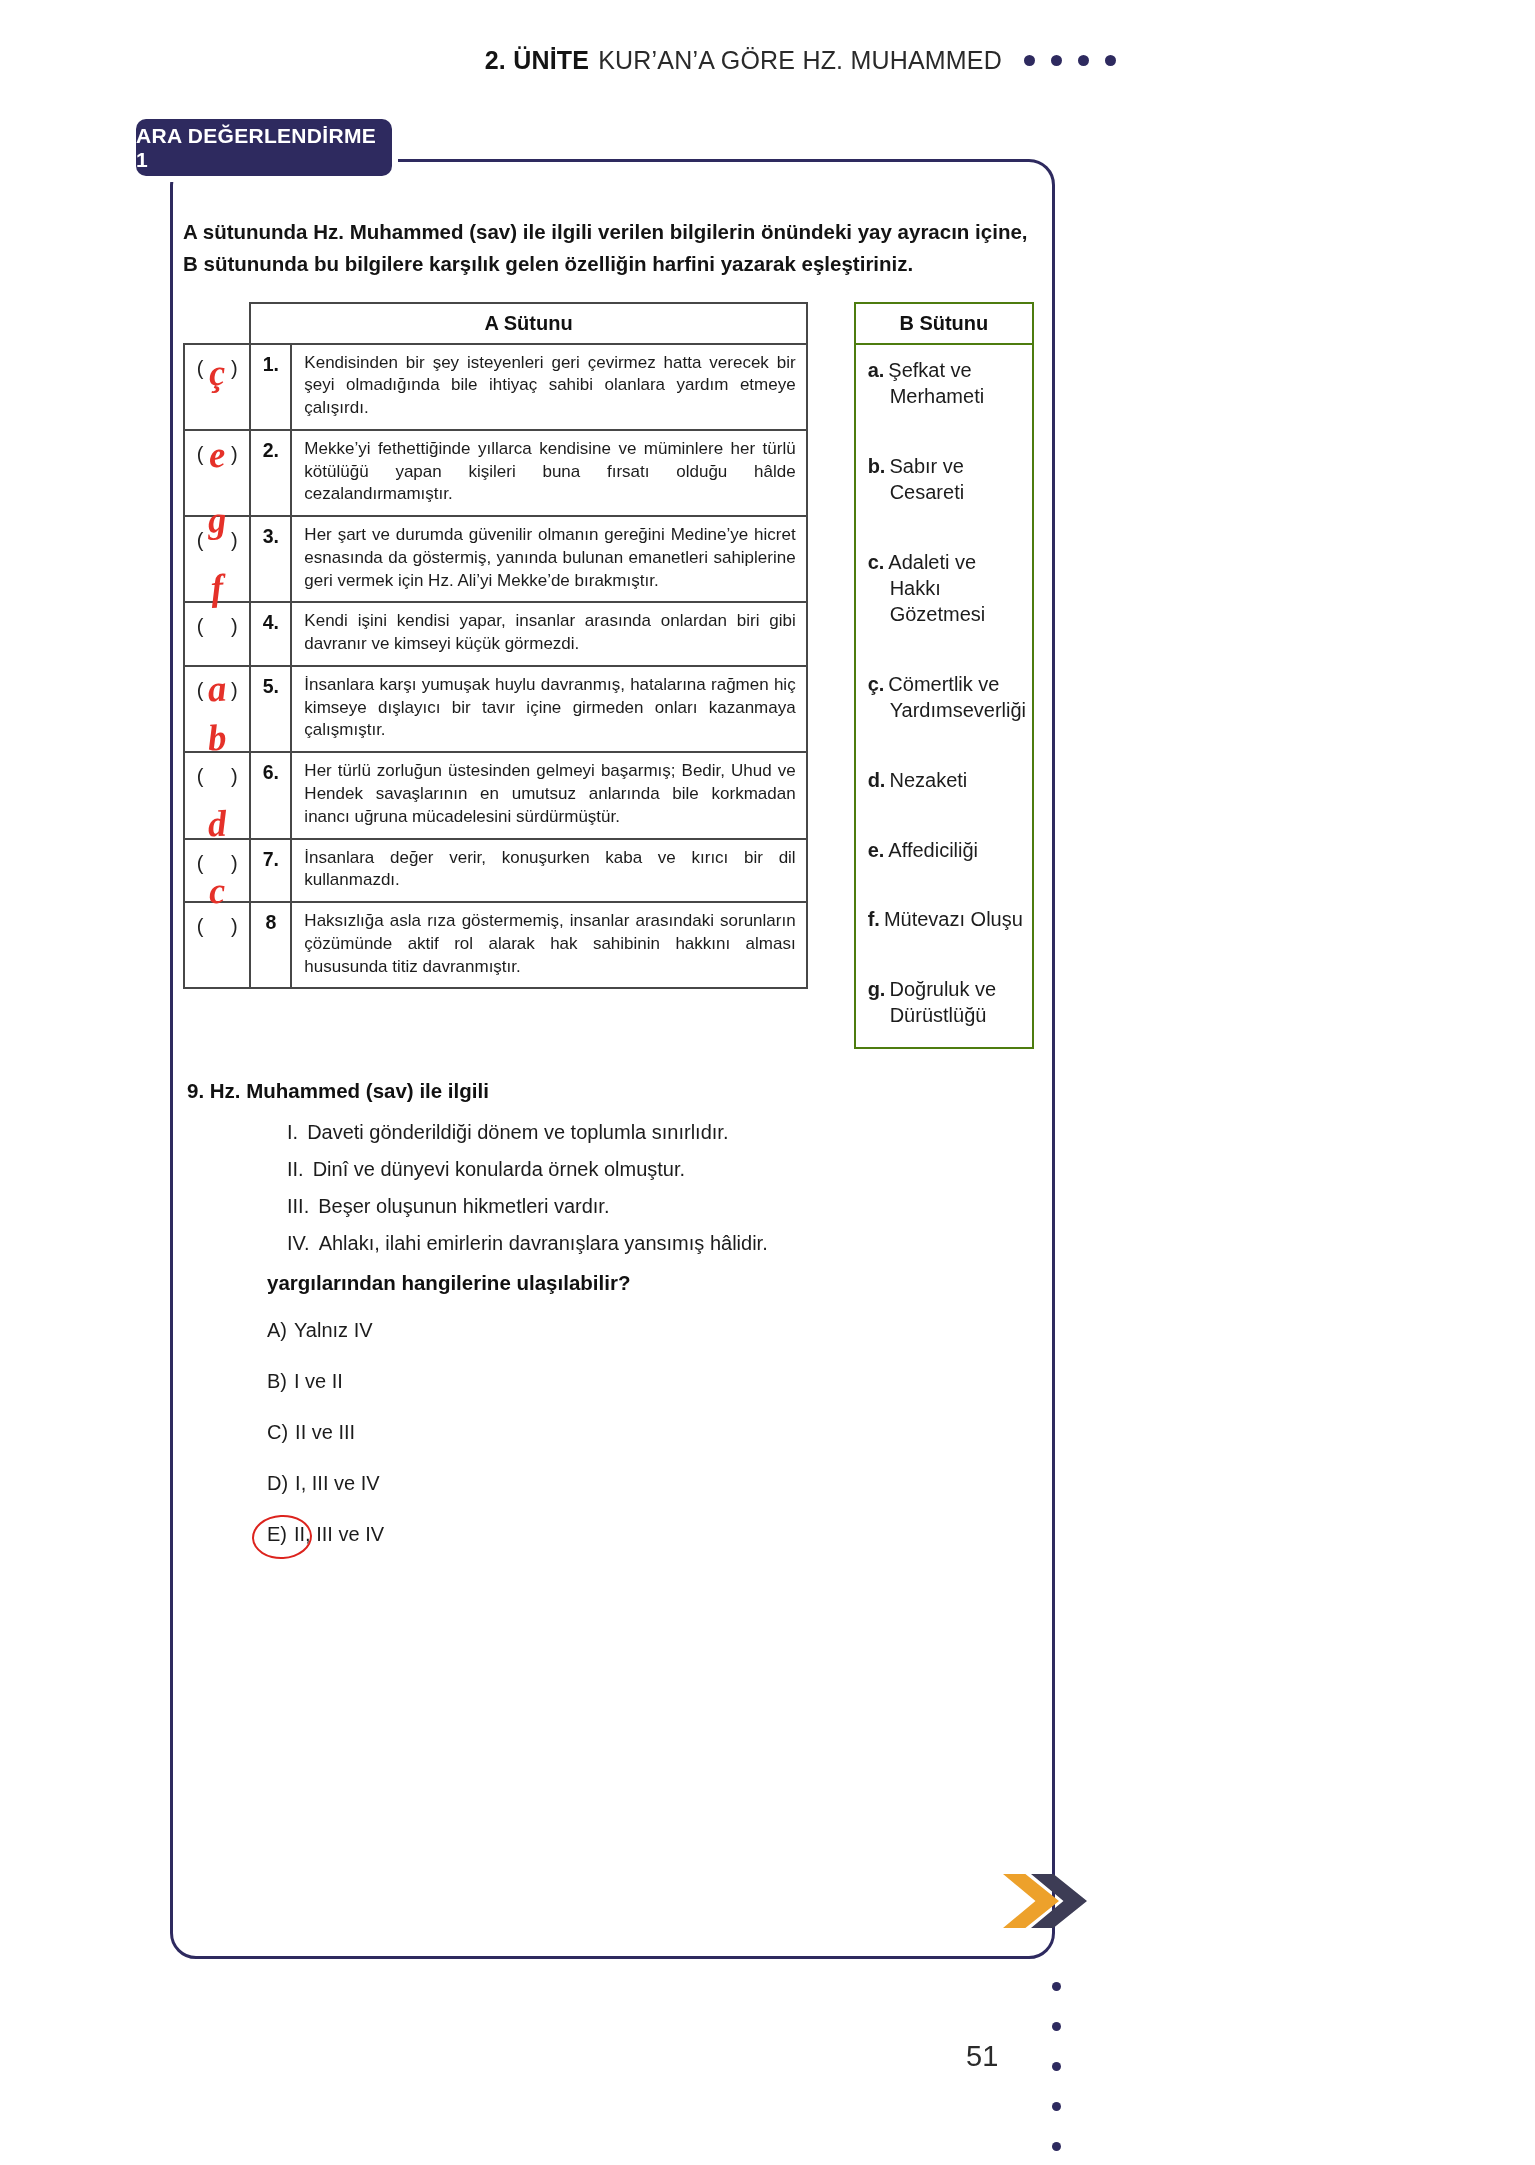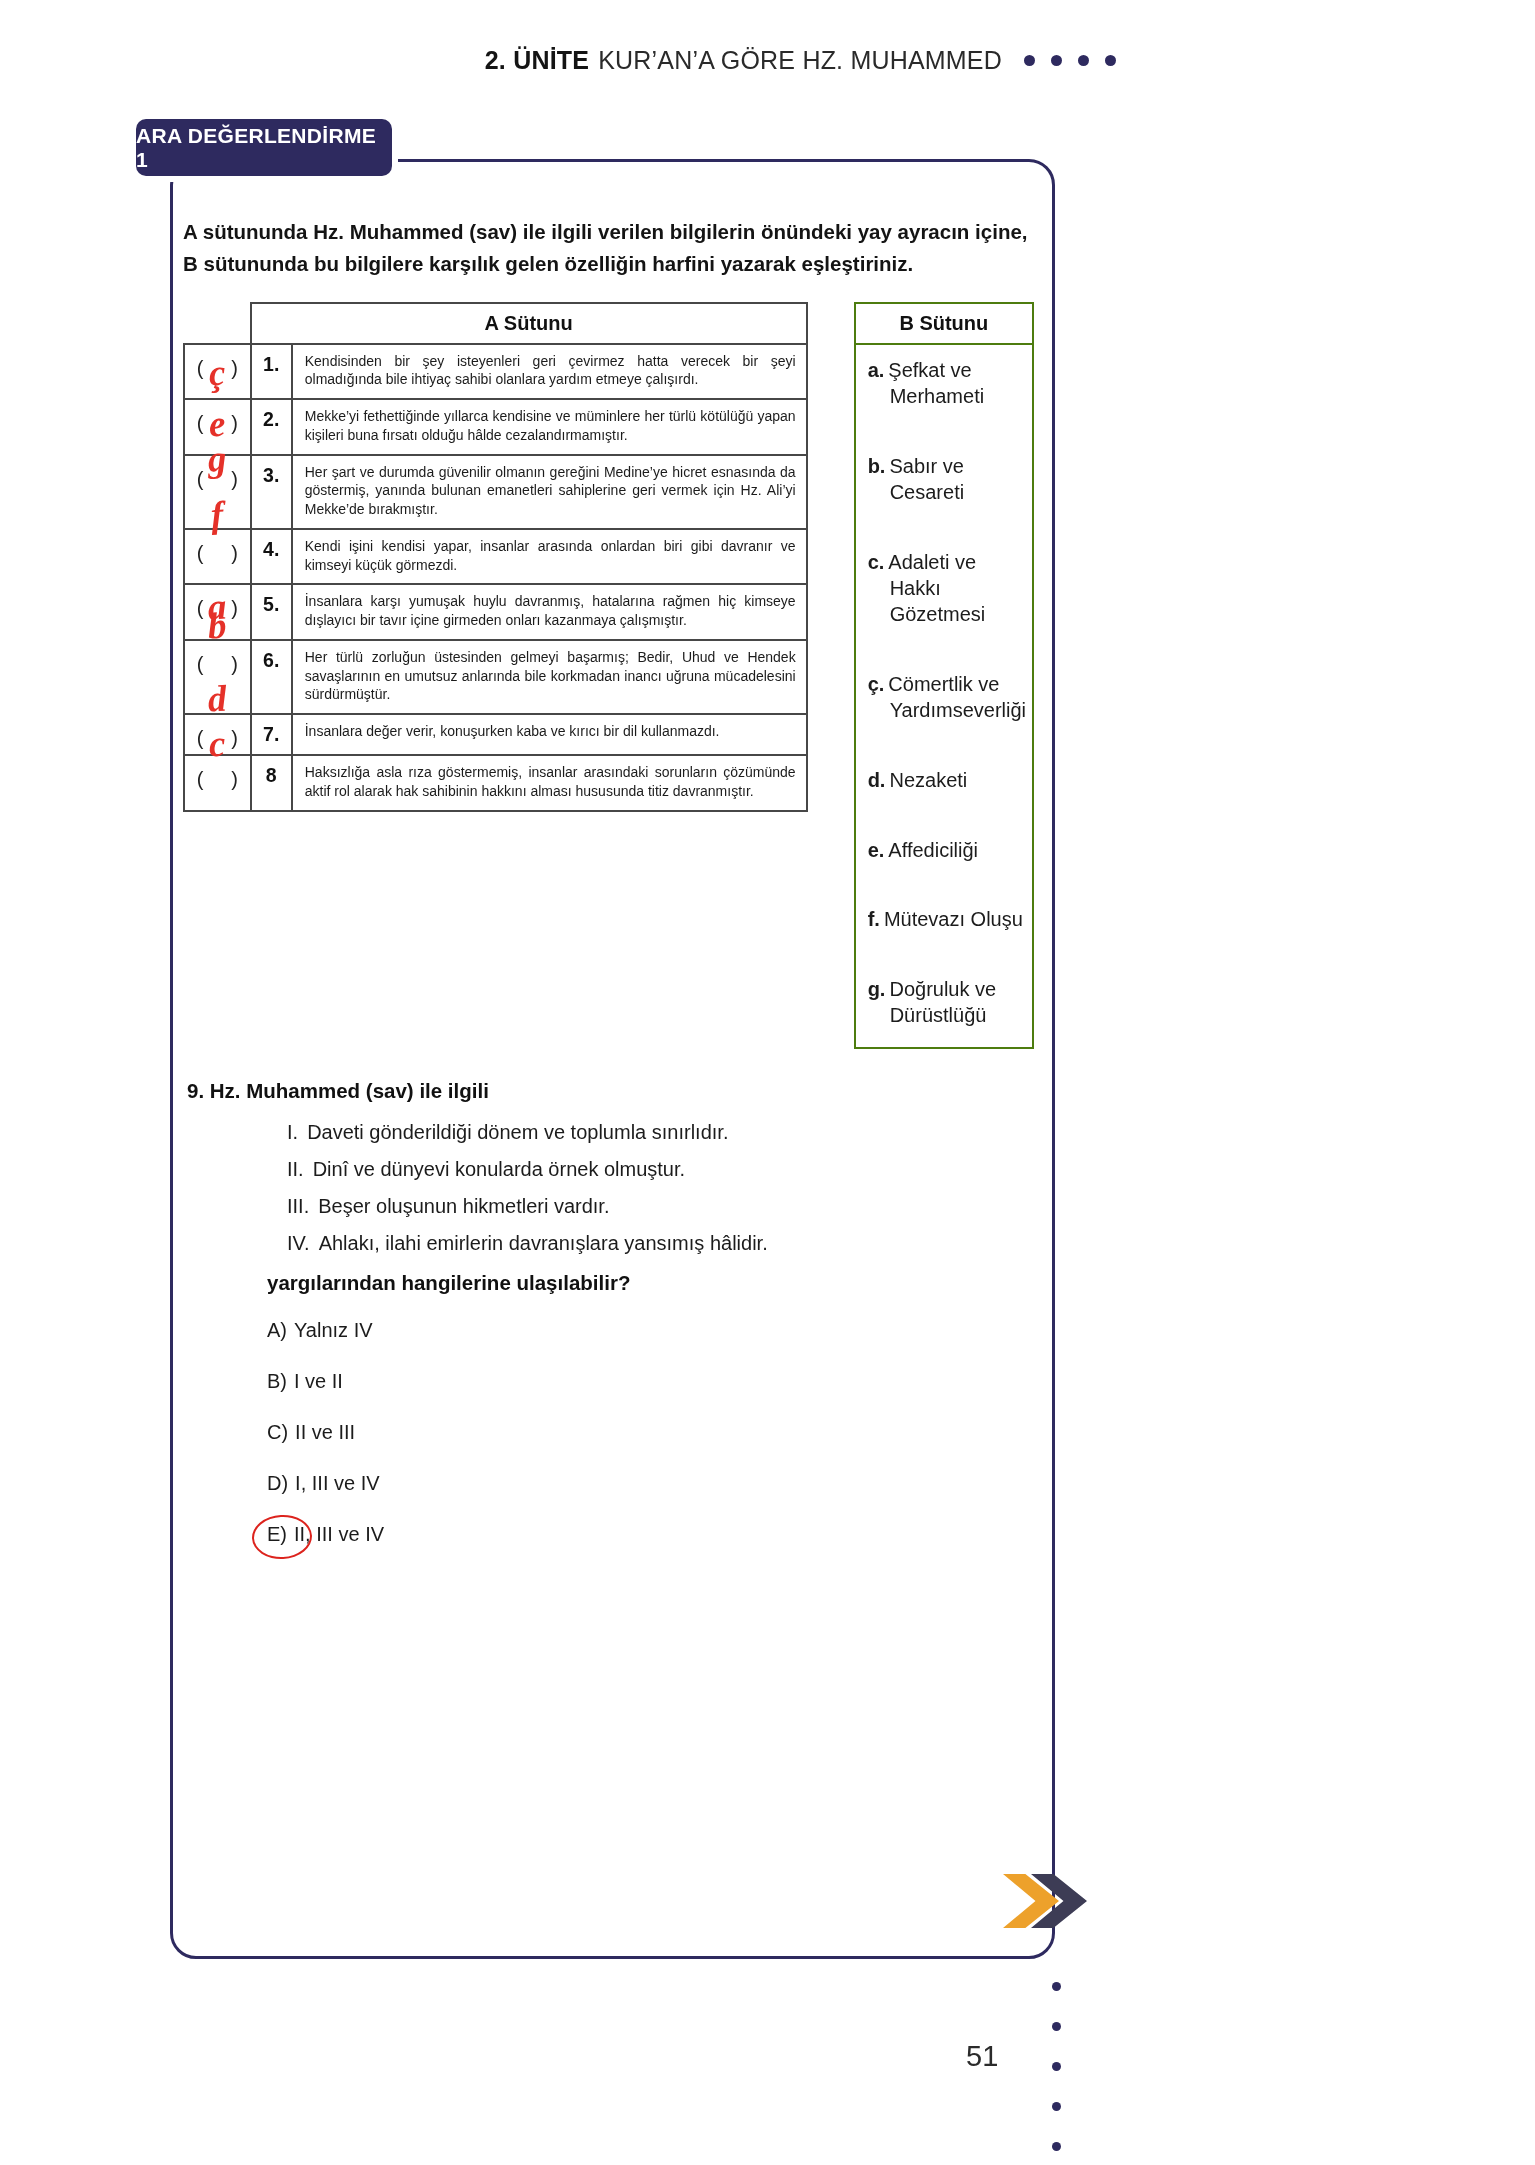--- a/index.html
+++ b/index.html
@@ -28,21 +28,21 @@
   .instructions{font-weight:bold;font-size:20.5px;line-height:1.55;color:#141414;}
   
   .tables{display:flex;margin-top:22px;align-items:flex-start;gap:36px;}
   table{border-collapse:collapse;}
   .table-a td{border:2px solid #474747;vertical-align:top;}
   .table-a td.no-border{border:none;width:66px;}
   td.hdr{text-align:center;font-weight:bold;font-size:20px;padding:8px 4px;vertical-align:middle;color:#111;}
   .parens-cell{width:66px;position:relative;text-align:center;font-size:20px;padding-top:12px;color:#222;}
   .slot{white-space:pre;}
   .num-cell{width:38px;font-weight:bold;font-size:19.5px;text-align:center;padding:8px 2px;color:#111;}
-  .text-cell{width:548px;font-size:14px;line-height:1.34;padding:7px 10px 9px 12px;text-align:justify;color:#1c1c1c;}
+  .text-cell{width:548px;font-size:17px;line-height:1.34;padding:7px 10px 9px 12px;text-align:justify;color:#1c1c1c;}
   .answer{
     position:absolute;left:50%;transform:translateX(-50%) rotate(-3deg);
     color:#e53129;font-size:37px;line-height:1;z-index:4;
     font-family:"Liberation Serif",serif;font-style:italic;font-weight:bold;
   }
   .r1 .answer{top:9px;}
   .r2 .answer{top:5px;}
   .r3 .answer{top:-16px;}
   .r4 .answer{top:-34px;}
   .r5 .answer{top:3px;}

